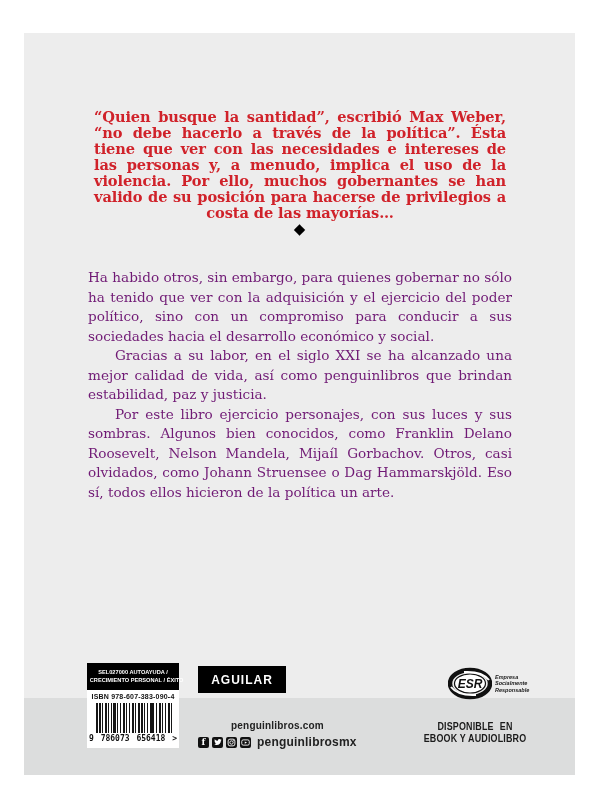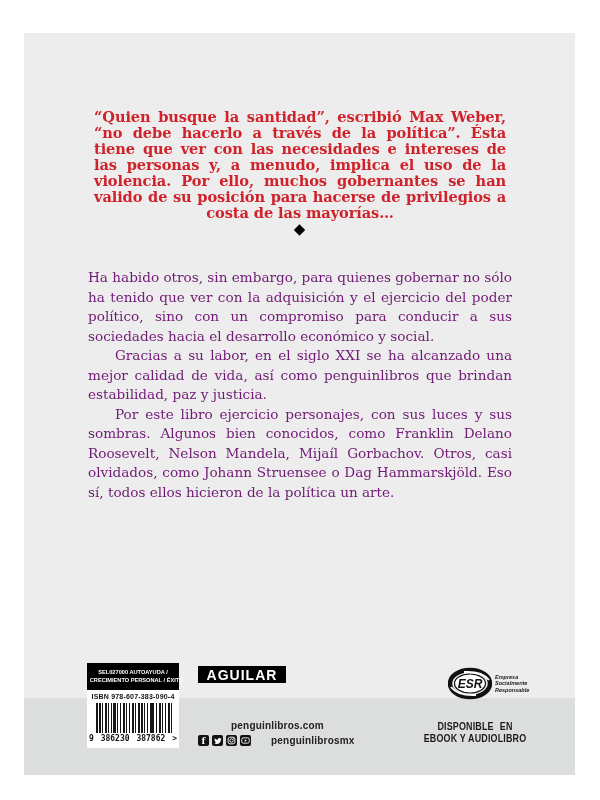--- a/index.html
+++ b/index.html
@@ -36,34 +36,34 @@
   .isbn-text { font-weight:bold; font-size:7px; line-height:8px; text-align:center; color:#111; letter-spacing:0.2px; }
   .bars { height:30px; margin:2px 7px 0 9px; background-color:#fff;
     background-image:
       repeating-linear-gradient(90deg,#161616 0 1px,transparent 1px 3px),
       repeating-linear-gradient(90deg,#161616 0 2px,transparent 2px 9px),
       repeating-linear-gradient(90deg,transparent 0 4px,#161616 4px 5px,transparent 5px 13px);
   }
   .digits { display:flex; justify-content:space-between; padding:0 2px; margin-top:1px;
     font-family:"DejaVu Sans Mono", monospace; font-weight:bold; font-size:8px; line-height:9px; color:#111; }
 
-  .aguilar { position:absolute; left:174px; top:633px; width:88px; height:17px; background:#000;
+  .aguilar { position:absolute; left:174px; top:633px; width:88px; height:27px; background:#000;
     color:#fff; display:flex; align-items:center; justify-content:center;
-    font-weight:bold; font-size:14px; letter-spacing:1px; }
+    font-weight:bold; font-size:12px; letter-spacing:1px; }
 
   .esr-group { position:absolute; left:424px; top:634px; display:flex; align-items:center; gap:3px; }
   .esr-tagline div { font-size:5.5px; line-height:6.5px; font-style:italic; font-weight:bold; color:#222; }
 
   .website-group { position:absolute; left:174px; top:687px; }
   .website { font-weight:bold; font-size:10px; line-height:12px; color:#222; letter-spacing:0.2px;padding-left:33px; }
   .social-row { display:flex; align-items:center; gap:3px; margin-top:3px; }
   .sicon { width:11px; height:11px; background:#111; border-radius:2px; display:flex;
     align-items:center; justify-content:center; color:#fff; overflow:hidden; }
   .sicon.fb { font-family:"DejaVu Serif", serif; font-weight:bold; font-size:9px; }
-  .handle { font-weight:bold; font-size:10px; color:#222; margin-left:17px; letter-spacing:0.2px; }
+  .handle { font-weight:bold; font-size:12px; color:#222; margin-left:3px; letter-spacing:0.2px; }
 
   .availability { position:absolute; left:381px; top:688px; width:140px; text-align:center;
     font-weight:bold; font-size:10.5px; line-height:11.5px; color:#1a1a1a;
     transform:scaleX(.85); transform-origin:50% 0; letter-spacing:0.2px; }
   .availability .l1 { word-spacing:4px; }
 </style>
 </head>
 <body>
 
 <div id="screen">
@@ -83,22 +83,22 @@
     <div class="code-group">
       <div class="cat-box">
         <div class="cat-line">SEL027000 AUTOAYUDA /</div>
         <div class="cat-line">CRECIMIENTO PERSONAL / ÉXITO</div>
       </div>
       <div class="isbn-box">
         <div class="isbn-text">ISBN  978-607-383-090-4</div>
         <div class="bars"></div>
         <div class="digits">
           <span>9</span>
-          <span>386230</span>
-          <span>387862</span>
+          <span>786073</span>
+          <span>656418</span>
           <span>&gt;</span>
         </div>
       </div>
     </div>
 
     <div class="aguilar">AGUILAR</div>
 
     <div class="esr-group">
       <svg width="44" height="33" viewBox="0 0 44 33">
         <ellipse cx="22" cy="16.5" rx="20" ry="13.5" fill="none" stroke="#111" stroke-width="4.5"></ellipse>

